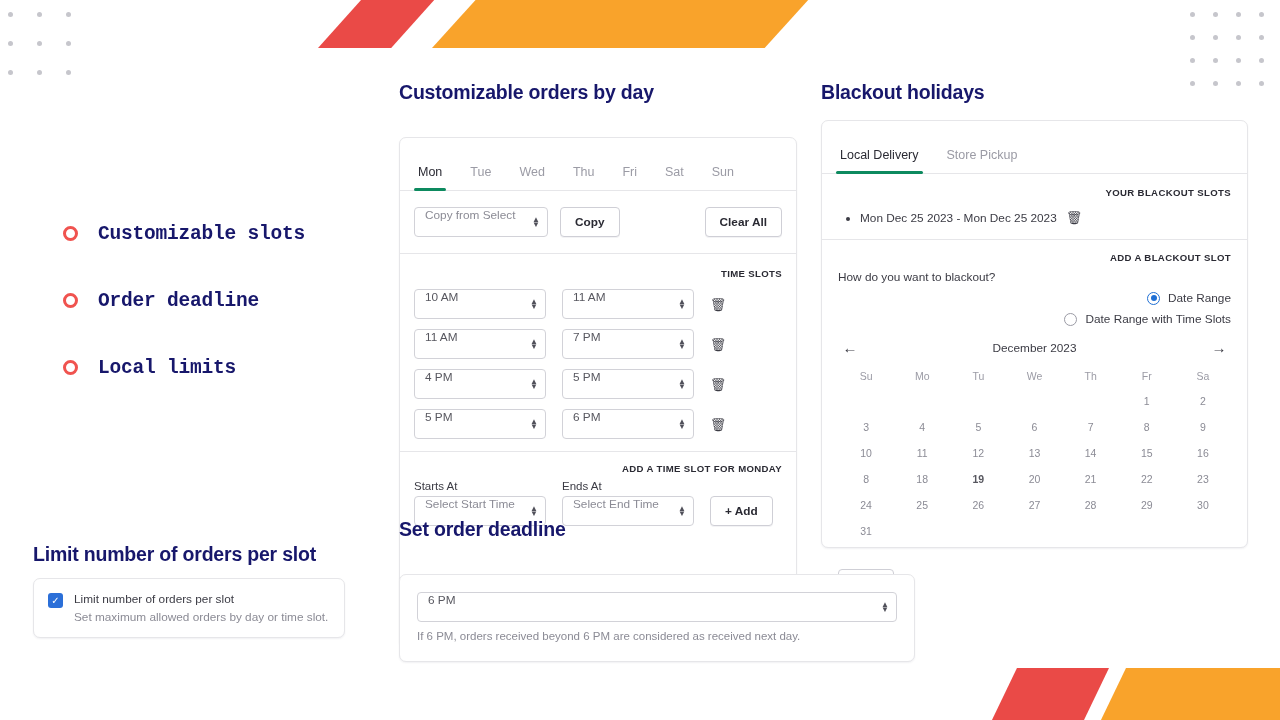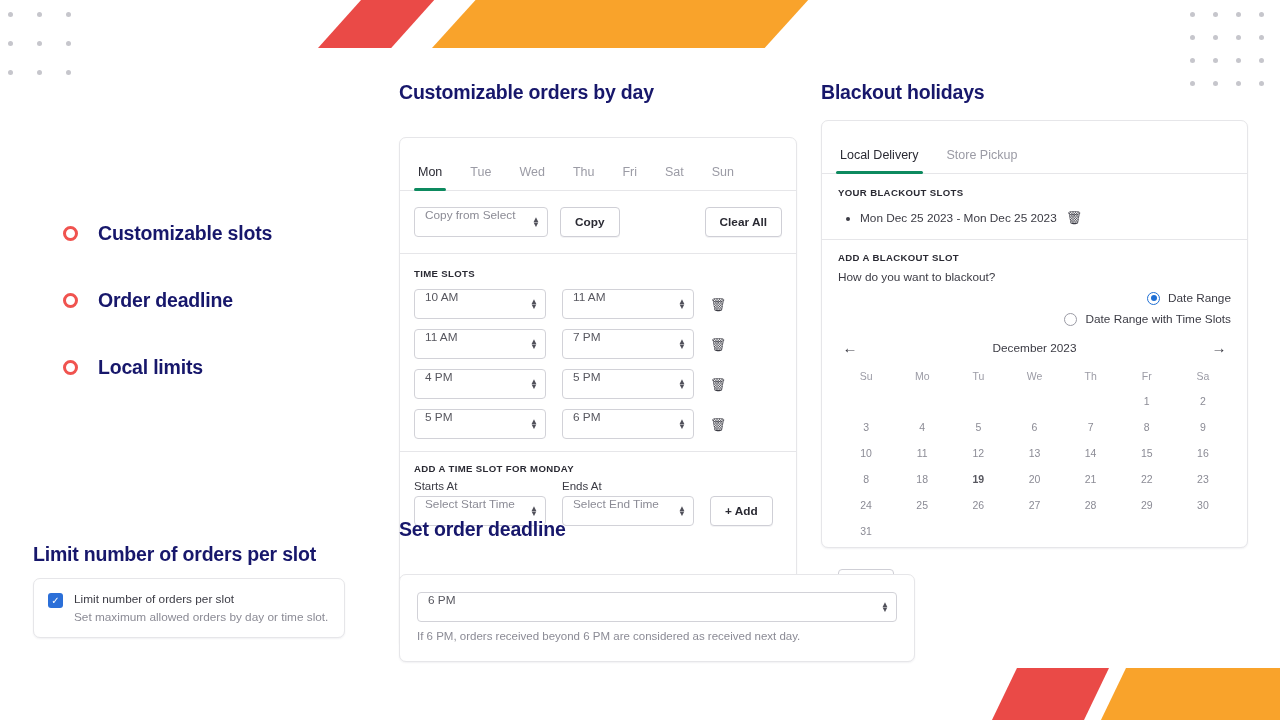--- a/index.html
+++ b/index.html
@@ -25,21 +25,21 @@
   .chev-bot-red    { left: 991px; top: 668px; width: 118px; height: 54px;
                      background: #ea4a47; clip-path: polygon(22% 0, 100% 0, 78% 100%, 0 100%); }
   .chev-bot-orange { left: 1100px; top: 668px; width: 200px; height: 54px;
                      background: #f9a32b; clip-path: polygon(13% 0, 100% 0, 100% 100%, 0 100%); }
 
   
   #feature-list { position: absolute; left: 63px; top: 200px; width: 300px; }
   .feature-item { display: flex; align-items: center; height: 67px; }
   .feature-bullet { width: 15px; height: 15px; border-radius: 50%;
                     border: 3.5px solid #f0534f; margin-right: 20px; flex: none; }
-  .feature-label { font-size: 19.5px; font-weight: bold; color: #17176b; letter-spacing: -0.2px; }
+  .feature-label { font-size: 19.5px; font-weight: bold; color: #17176b; letter-spacing: -0.2px; font-family: Liberation Mono, monospace; }
 
   
   .sec-title { position: absolute; font-size: 19.5px; font-weight: bold; color: #17176b; letter-spacing: -0.2px; }
   #title-slots    { left: 399px;  top: 81px; }
   #title-blackout { left: 821px;  top: 81px; }
   #title-limit    { left: 33px;   top: 543px; }
   #title-deadline { left: 399px;  top: 518px; }
 
   
   .card { position: absolute; background: #fff; border: 1px solid #e6e6e9;
@@ -62,21 +62,21 @@
          font-size: 11.8px; color: #57575f; cursor: pointer; }
   .sel.ph { color: #8b8b95; }
   .sel .caret { position: absolute; right: 7px; top: 50%; transform: translateY(-50%);
                 display: flex; flex-direction: column; line-height: 5px; font-size: 8px; color: #50505a; }
 
   .btn { height: 30px; border: 1px solid #cfcfd6; border-radius: 4px; background: #fff;
          font-size: 11.8px; font-weight: bold; color: #2a2a33; display: flex;
          align-items: center; justify-content: center; padding: 0 14px; cursor: pointer;
          box-shadow: 0 1px 0 rgba(20,20,50,.05); }
 
-  .lbl-caps { font-size: 9.6px; font-weight: bold; color: #2a2a33; letter-spacing: .35px; }
+  .lbl-caps { font-size: 9.6px; font-weight: bold; color: #2a2a33; letter-spacing: .35px; text-align: right; }
 
   #slots-body { padding: 14px 14px 12px 14px; border-bottom: 1px solid #e6e6e9; }
   .slot-row { display: flex; align-items: center; gap: 16px; margin-top: 10px; }
   .slot-row .sel { width: 132px; }
   .trash { width: 16px; font-size: 13px; color: #3b3b44; text-align: center; cursor: pointer; }
 
   #slots-add { padding: 11px 14px 14px 14px; }
   .add-grid { display: flex; gap: 16px; align-items: flex-end; margin-top: 6px; }
   .fld-label { font-size: 11.5px; color: #3b3b44; margin-bottom: 4px; }
   .add-grid .sel { width: 132px; }

